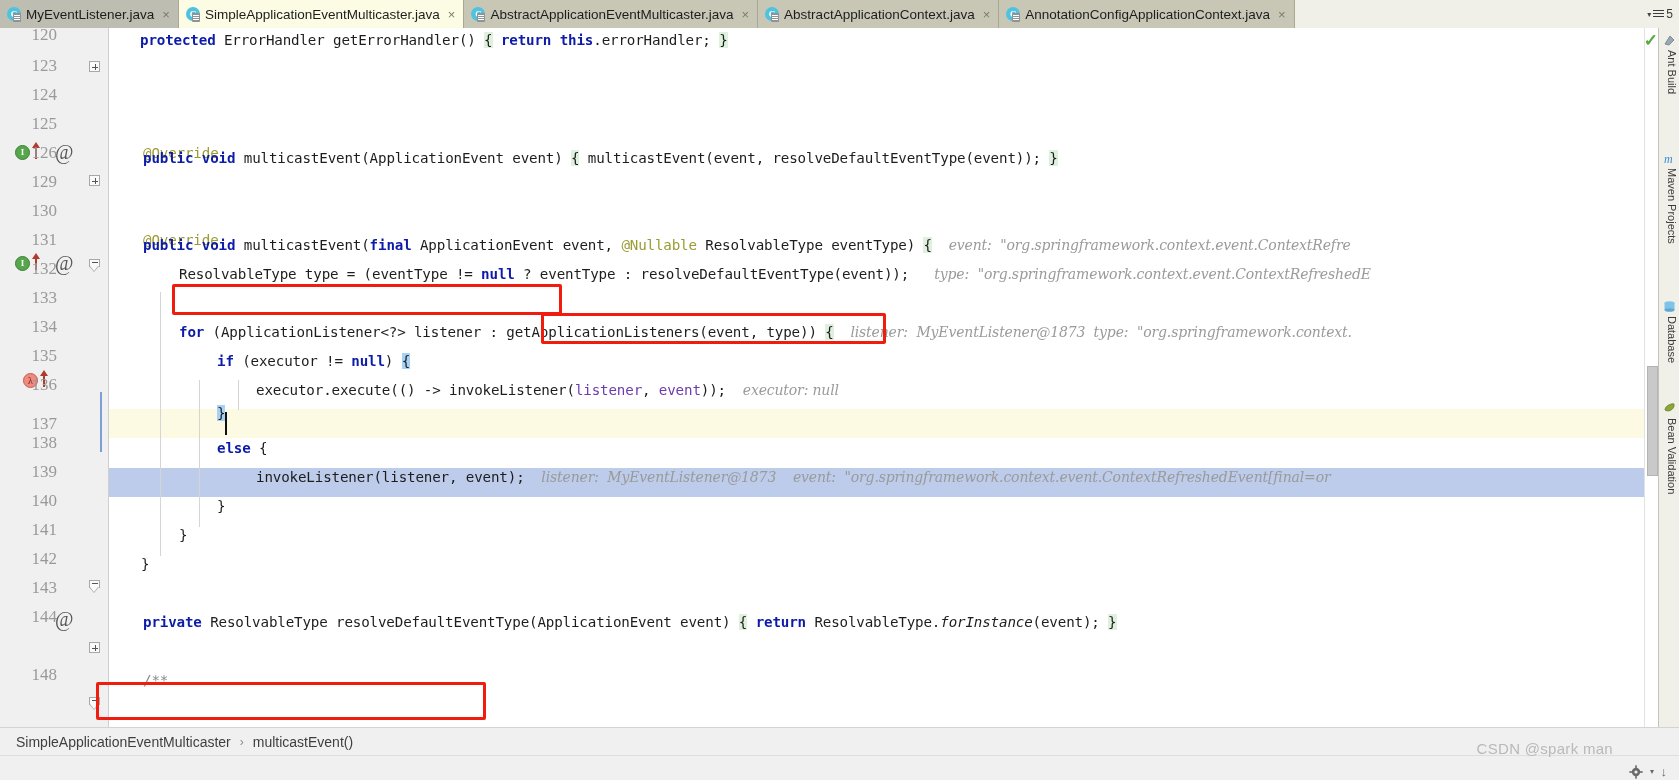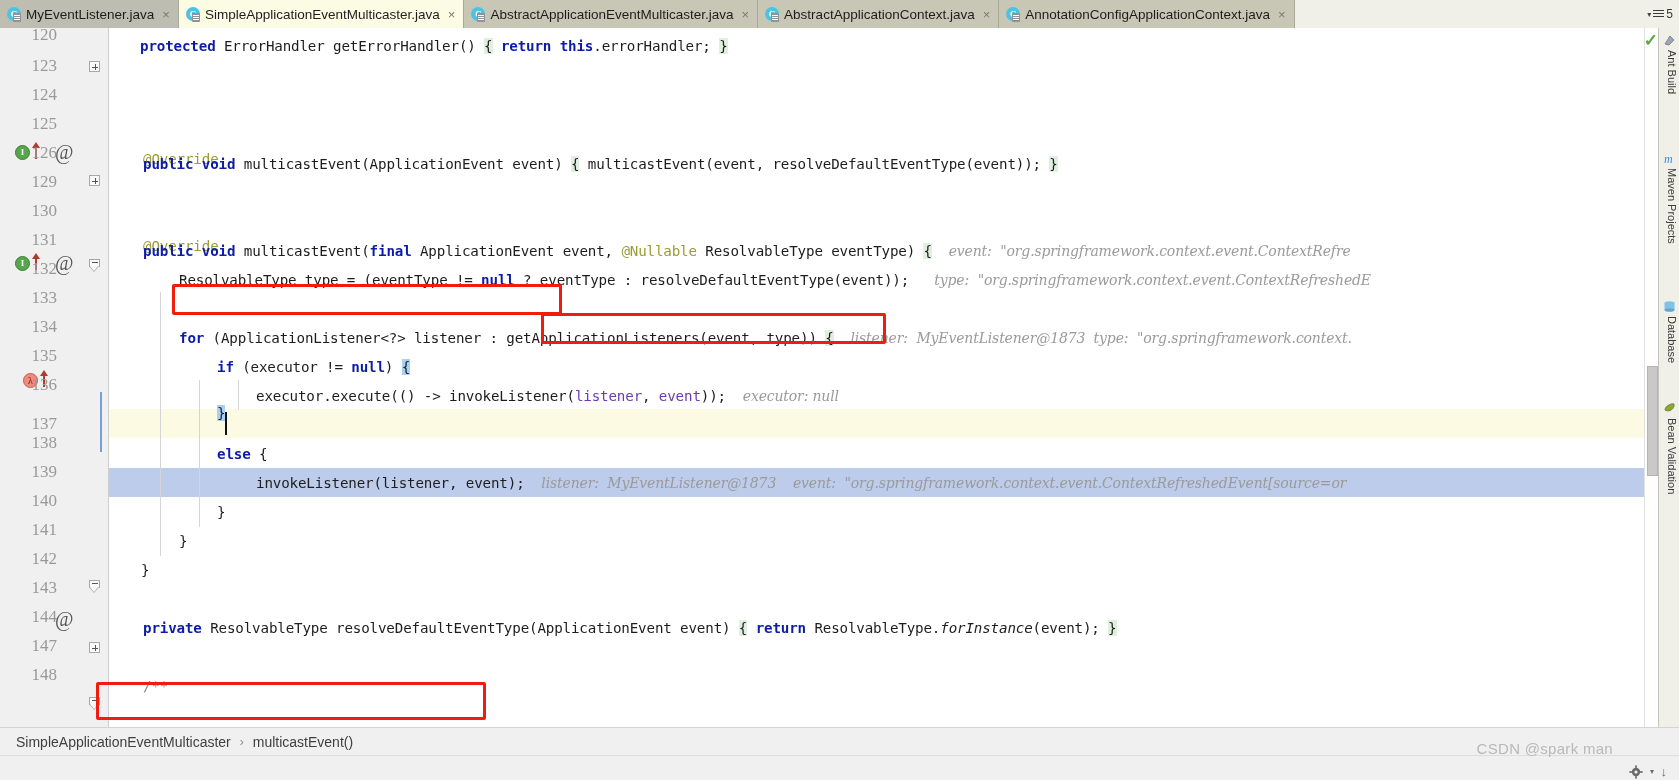--- a/index.html
+++ b/index.html
@@ -96,21 +96,21 @@
   .row{
     position:absolute;left:0;width:1679px;height:29.3px;
   }
   .ln{
     position:absolute;left:-7px;width:64px;text-align:right;
     font-family:"Liberation Serif", serif;
     font-size:17px;color:#999999;
     line-height:29.3px;
   }
   .code{
-    position:absolute;left:140px;top:12px;
+    position:absolute;left:140px;top:6px;
     line-height:29.3px;white-space:pre;
     font-family:"DejaVu Sans Mono", monospace;
     font-size:14.2px;
     letter-spacing:-0.15px;
     color:#1d1d1d;
   }
   
   .hl-caret{position:absolute;left:95px;width:1584px;height:29.3px;background:#fdfae4;}
   .hl-exec{position:absolute;left:95px;width:1584px;height:29.3px;background:#bcccea;}
   .gutter-caret{position:absolute;left:0;width:95px;height:29.3px;background:#f2f0da;}
@@ -460,21 +460,21 @@
         <div class="code" style="left:217px;top:-10px;"><span class="brace-hl">}</span></div>
       </div>
 
       <div class="row" style="top:400px;">
         <div class="ln">138</div>
         <div class="code" style="left:217px;"><span class="kw">else</span> {</div>
       </div>
 
       <div class="row" style="top:429px;">
         <div class="ln">139</div>
-        <div class="code" style="left:256px;">invokeListener(listener, event);  <span class="hint">listener:  MyEventListener@1873</span>  <span class="hint">event:  "org.springframework.context.event.ContextRefreshedEvent[source=or</span></div>
+        <div class="code" style="left:256px;">invokeListener(listener, event);  <span class="hint">listener:  MyEventListener@1873</span>  <span class="hint">event:  "org.springframework.context.event.ContextRefreshedEvent[final=or</span></div>
       </div>
 
       <div class="row" style="top:458px;">
         <div class="ln">140</div>
         <div class="code" style="left:217px;">}</div>
       </div>
 
       <div class="row" style="top:487px;">
         <div class="ln">141</div>
         <div class="code" style="left:179px;">}</div>
@@ -487,23 +487,20 @@
 
       <div class="row" style="top:545px;">
         <div class="ln">143</div>
       </div>
 
       <div class="row" style="top:574px;">
         <div class="ln">144</div>
         <div class="code" style="left:143px;"><span class="kw">private</span> ResolvableType resolveDefaultEventType(ApplicationEvent event) <span class="brace-g">{</span> <span class="kw">return</span> ResolvableType.<span style="font-style:italic;">forInstance</span>(event); <span class="brace-g">}</span></div>
       </div>
 
-      <div class="row" style="top:603px;">
-        <div class="ln">147</div>
-      </div>
 
       <div class="row" style="top:632px;">
         <div class="ln">148</div>
         <div class="code" style="left:143px;color:#8a8a8a;">/**</div>
       </div>
     </div>
 
     <div class="caret-bar" style="left:225px;top:384px;height:23px;"></div>
 
     <div class="rgut"></div>

